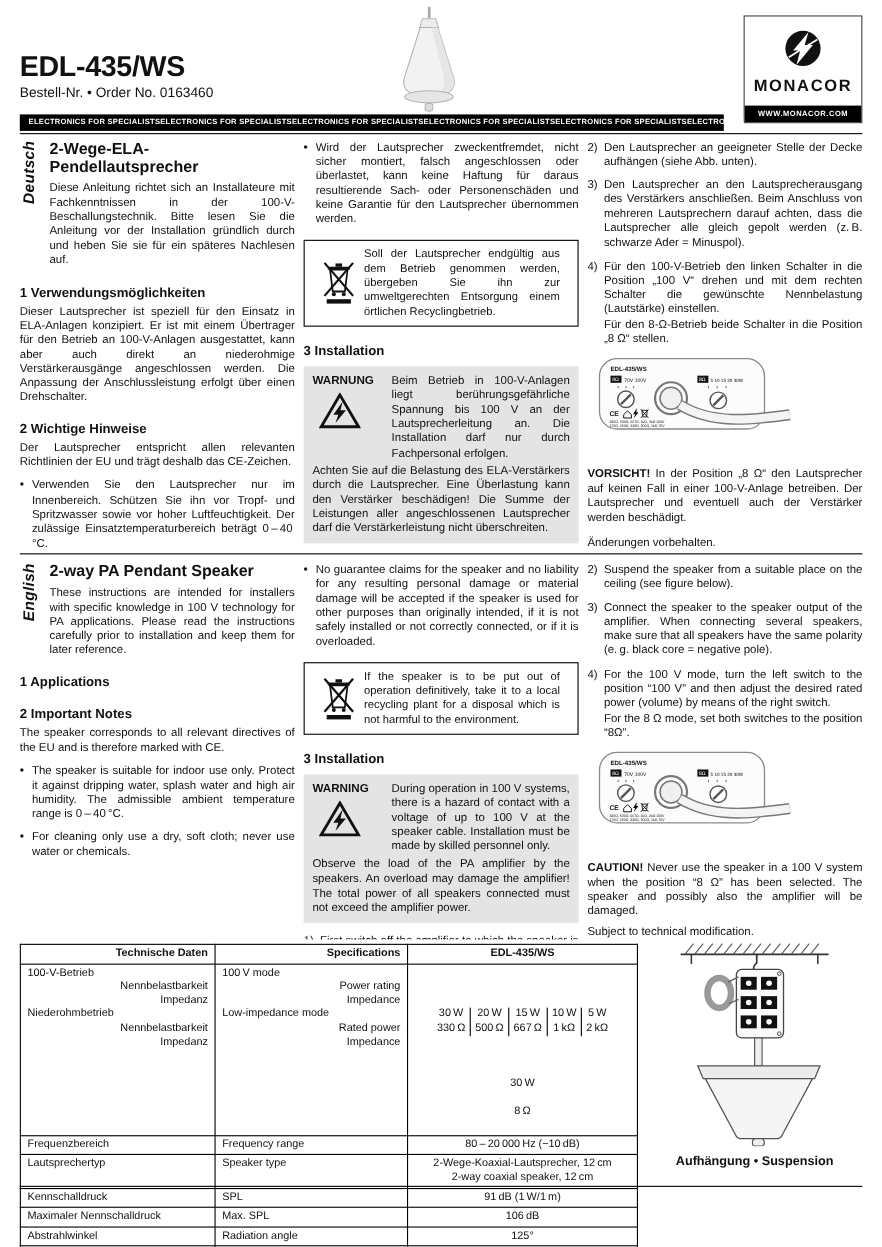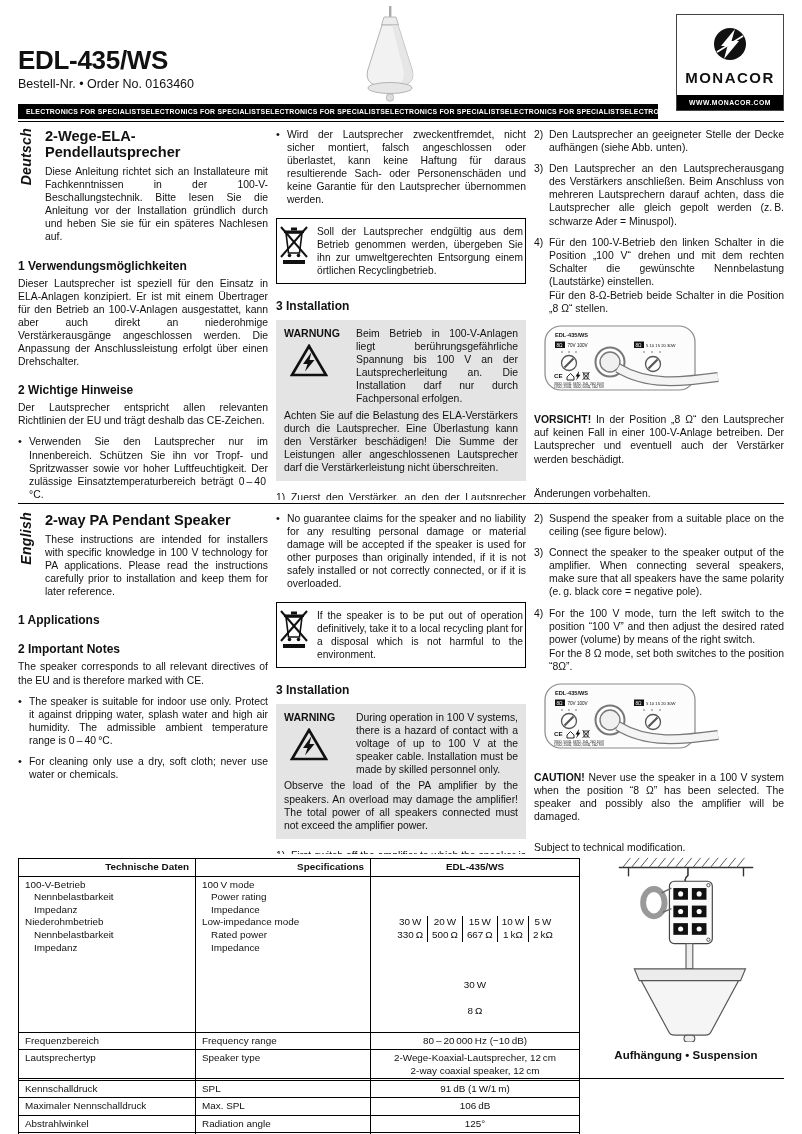--- a/index.html
+++ b/index.html
@@ -40,52 +40,52 @@
                    font-style:italic;font-weight:bold;font-size:14px;letter-spacing:.3px;}
   .lead-body{flex:1;}
   .lang-title{font-size:14.6px;font-weight:bold;margin:0 0 5px;line-height:16px;}
 
   p,.txt{font-size:10.4px;line-height:13.1px;text-align:justify;margin:0;}
   h3{font-size:12px;font-weight:bold;margin:15px 0 4px;line-height:14px;}
 
   .bullet{position:relative;padding-left:11px;margin-top:8px;}
   .bullet::before{content:"\2022";position:absolute;left:0;top:0;font-size:11px;}
 
-  .notebox{border:1px solid #000;margin-top:11px;padding:6px 2px;
-           display:flex;gap:8px;align-items:flex-start;}
+  .notebox{border:1px solid #000;margin-top:11px;padding:6px 16px;
+           display:flex;gap:8px;align-items:center;}
   .notebox .weee{flex:0 0 30px;}
   .notebox p{font-size:10.2px;}
 
   .warnbox{background:#e4e4e4;margin-top:7px;padding:7px 8px;}
   .warnrow{display:flex;gap:16px;}
   .warnleft{flex:0 0 56px;}
   .wlabel{font-weight:bold;font-size:10.6px;line-height:13.1px;}
   .warnleft svg{margin:4px 0 0 6px;}
   .warnbox .wbody{margin-top:3px;}
 
   .step{display:flex;margin-top:8px;}
   .step .no{flex:0 0 15px;font-size:10.4px;line-height:13.1px;}
   .step .txt{flex:1;}
   .step .txt p + p{margin-top:1px;}
 
   .panel-fig{margin:7px 0 0 8px;}
 
-  .caution{margin-top:9px;}
+  .caution{margin-top:20px;}
   .caution b{font-size:10.4px;}
   .footnote{margin-top:auto;font-size:10.4px;text-align:left;}
 
   
   .spec-table{position:absolute;left:18px;top:858px;border-collapse:collapse;
               border:1.6px solid #000;table-layout:fixed;}
   .spec-table th,.spec-table td{border:1px solid #000;font-size:9.9px;line-height:12.6px;
               padding:2px 6px;vertical-align:top;}
   .spec-table th{font-weight:bold;text-align:right;border-bottom:1.6px solid #000;}
   .spec-table th.c{text-align:center;}
   .val{text-align:center;white-space:pre-line;}
-  .ind{padding-left:9px;}
+  .ind{padding-left:9px;text-align:right;}
   .ph{height:12.6px;}
   .pgrid{display:flex;justify-content:center;}
   .pcell{padding:0 4px;border-left:1px solid #000;text-align:center;}
   .pcell:first-child{border-left:none;}
 
   
   .suspension{position:absolute;left:588px;top:852px;width:196px;text-align:center;}
   .suspension .cap{font-weight:bold;font-size:11.5px;margin-top:3px;}
 
   

